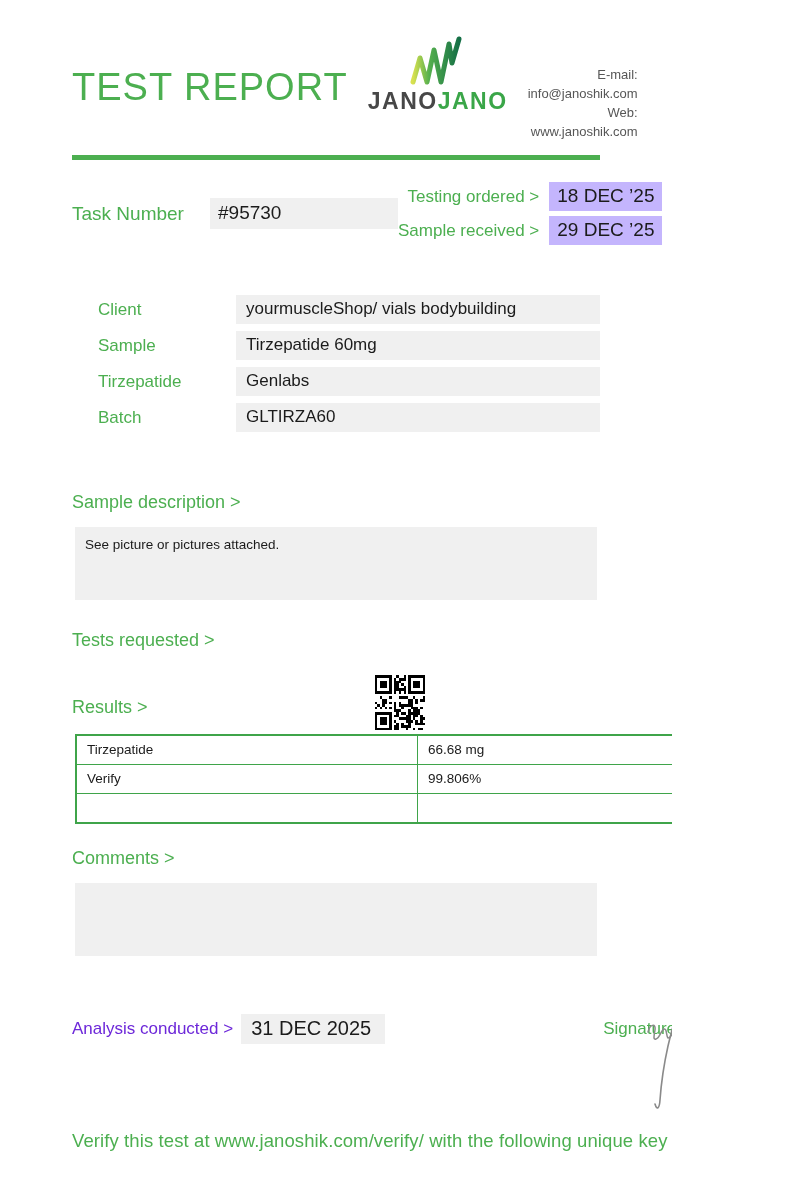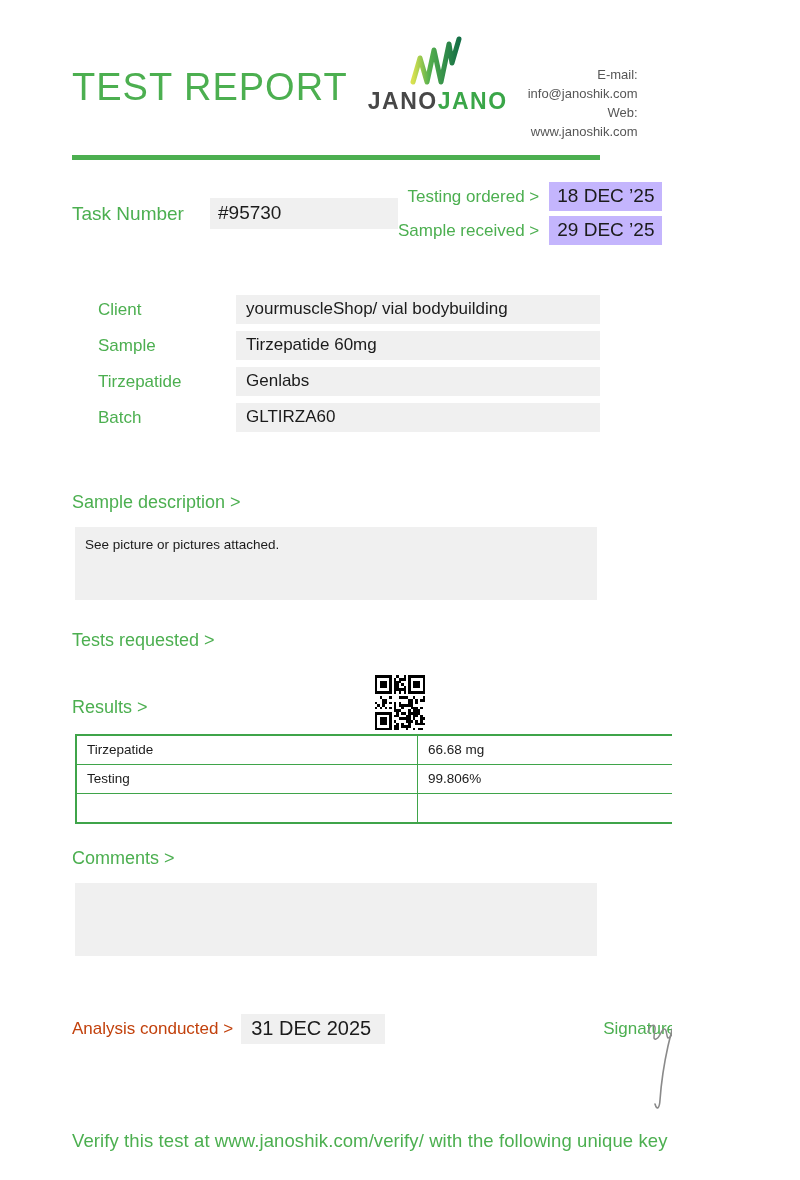--- a/index.html
+++ b/index.html
@@ -50,21 +50,21 @@
   .results-table{margin:16px 75px 0 75px;border-collapse:collapse;width:650px;table-layout:fixed;}
   .results-table td{border:1.5px solid #3fa44a;font-size:13.5px;padding:6px 8px 7px 10px;height:15px;}
   .results-table{border:2px solid #3fa44a;}
   .col-name{width:322px;}
 
   
   .sec-comments{margin-top:24px;}
 
   
   .footer-row{position:relative;display:flex;align-items:center;padding:0 72px;margin-top:58px;}
-  .analysis-label{color:#c2410c;font-size:17px;margin-right:8px;white-space:nowrap;}
+  .analysis-label{color:#6d28d9;font-size:17px;margin-right:8px;white-space:nowrap;}
   .analysis-box{background:#f0f0f0;font-size:20px;padding:3px 14px 4px 10px;white-space:nowrap;}
   .signature-label{color:#4caf50;font-size:17px;margin-left:218px;white-space:nowrap;}
   .signature-img{position:absolute;left:630px;top:-46px;pointer-events:none;}
 
   .verify-line{color:#4caf50;font-size:18.5px;padding:0 72px;margin-top:86px;white-space:nowrap;letter-spacing:0.1px;}
 </style>
 </head>
 <body>
 
 <div class="page">
@@ -104,21 +104,21 @@
       <div class="date-row">
         <div class="date-label">Sample received &gt;</div>
         <div class="date-box">29 DEC ’25</div>
       </div>
     </div>
   </div>
 
   <div class="fields">
     <div class="field-row">
       <div class="field-label">Client</div>
-      <div class="field-value">yourmuscleShop/ vial bodybuilding</div>
+      <div class="field-value">yourmuscleShop/ vials bodybuilding</div>
     </div>
     <div class="field-row">
       <div class="field-label">Sample</div>
       <div class="field-value">Tirzepatide 60mg</div>
     </div>
     <div class="field-row">
       <div class="field-label">Tirzepatide</div>
       <div class="field-value">Genlabs</div>
     </div>
     <div class="field-row">
@@ -581,21 +581,21 @@
         <div></div>
       </div>
     <div class="section-heading">Results &gt;</div>
     <table class="results-table">
       <tbody>
           <tr>
         <td class="col-name">Tirzepatide</td>
         <td>66.68 mg</td>
       </tr>
       <tr>
-        <td class="col-name">Testing</td>
+        <td class="col-name">Verify</td>
         <td>99.806%</td>
       </tr>
       <tr>
         <td class="col-name"></td>
         <td></td>
       </tr>
     </tbody>
       </table>
   </div>
 

